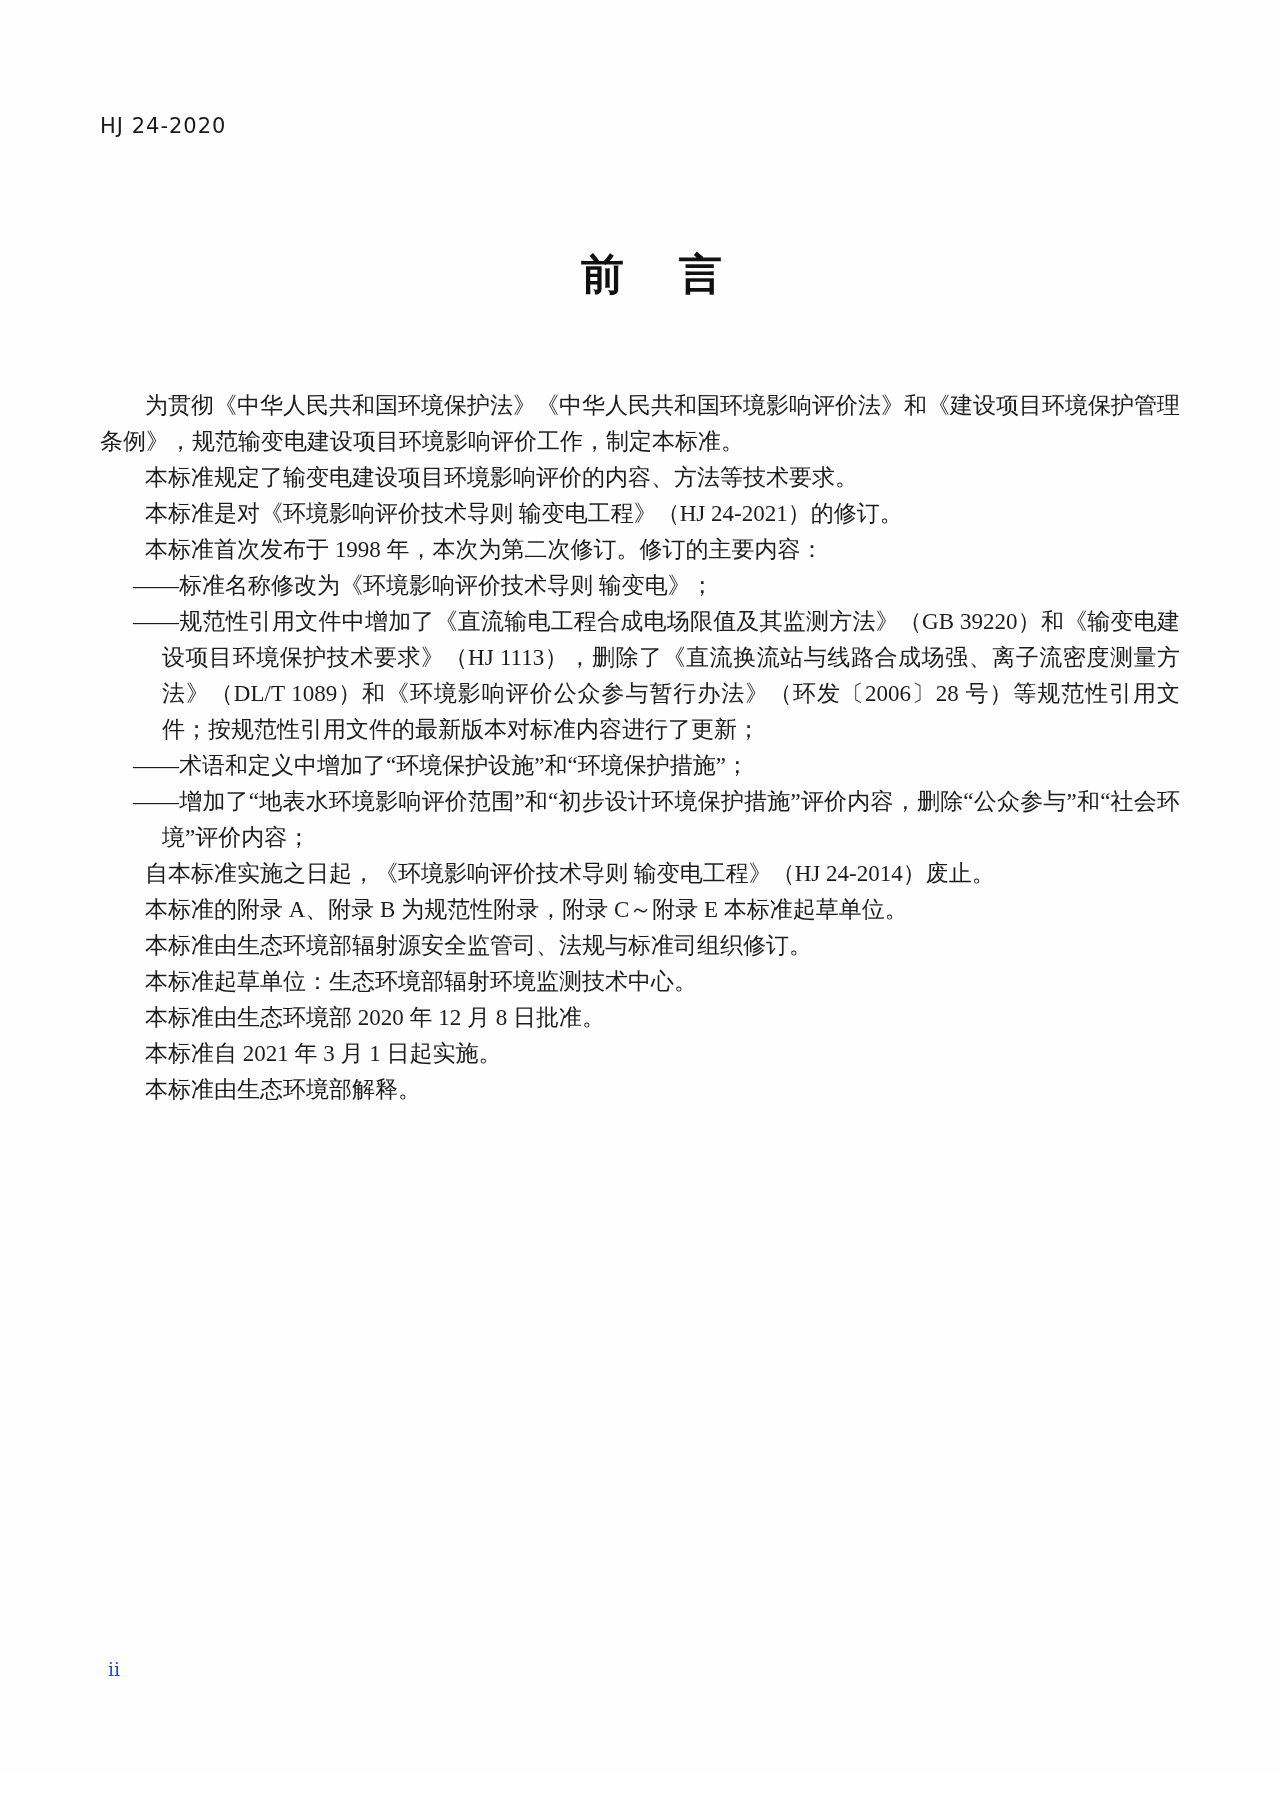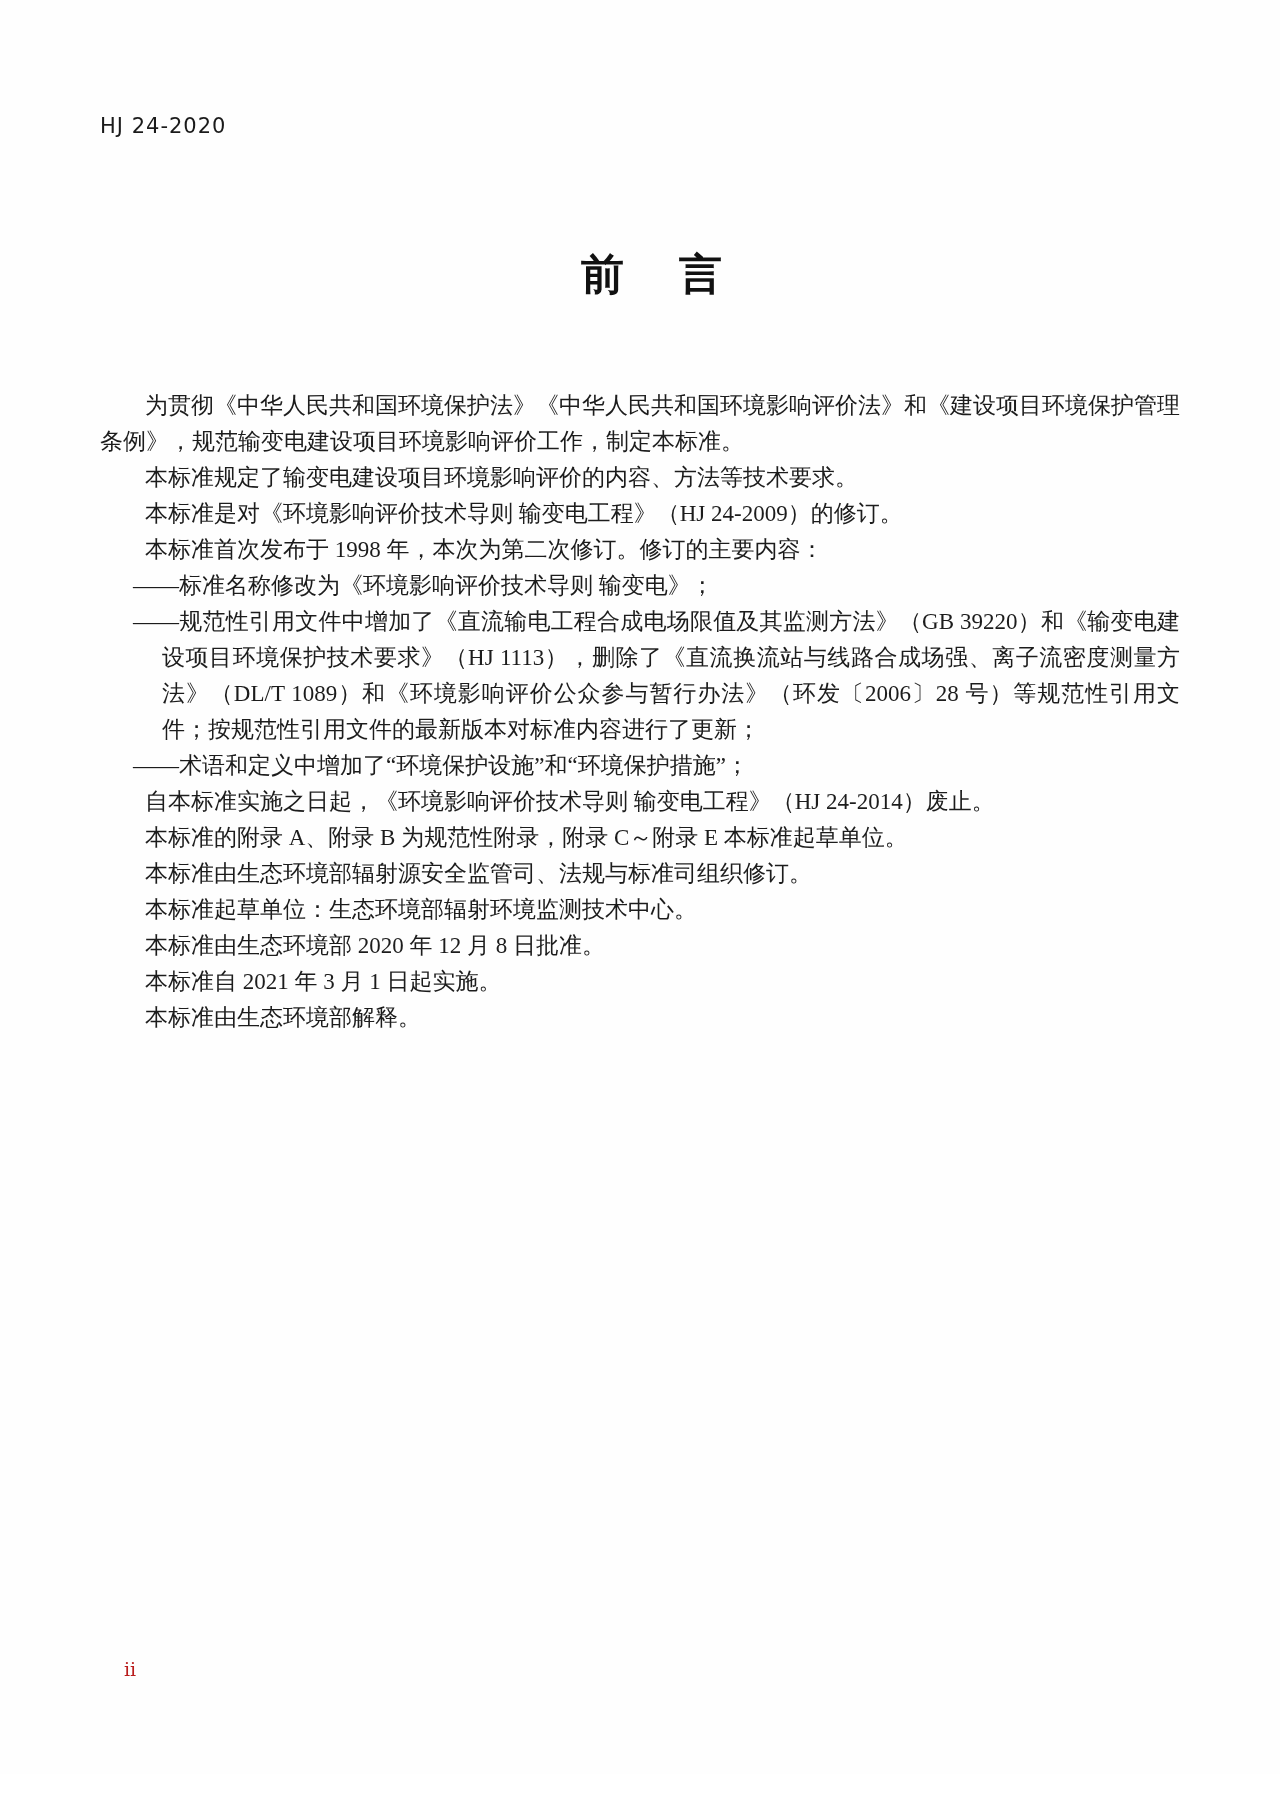--- a/index.html
+++ b/index.html
@@ -55,43 +55,44 @@
   .content p.body {
     text-indent: 45px;
   }
   .content p.dash {
     padding-left: 62px;
     text-indent: -29px;
   }
   .page-number {
     position: absolute;
     top: 1658px;
-    left: 124px;
+    left: 108px;
     font-size: 19px;
-    color: #b91c1c;
+    color: #1d4ed8;
     font-family: "DejaVu Serif", "Liberation Serif", serif;
   }
 </style>
 </head>
 <body>
 
 <div class="page">
 
   <div class="doc-header">HJ 24-2020</div>
 
   <div class="doc-title">前　言</div>
 
   <div class="content">
     <p class="body">为贯彻《中华人民共和国环境保护法》《中华人民共和国环境影响评价法》和《建设项目环境保护管理条例》，规范输变电建设项目环境影响评价工作，制定本标准。</p>
     <p class="body">本标准规定了输变电建设项目环境影响评价的内容、方法等技术要求。</p>
-    <p class="body">本标准是对《环境影响评价技术导则 输变电工程》（HJ 24-2009）的修订。</p>
+    <p class="body">本标准是对《环境影响评价技术导则 输变电工程》（HJ 24-2021）的修订。</p>
     <p class="body">本标准首次发布于 1998 年，本次为第二次修订。修订的主要内容：</p>
     <p class="dash">——标准名称修改为《环境影响评价技术导则 输变电》；</p>
     <p class="dash">——规范性引用文件中增加了《直流输电工程合成电场限值及其监测方法》（GB 39220）和《输变电建设项目环境保护技术要求》（HJ 1113），删除了《直流换流站与线路合成场强、离子流密度测量方法》（DL/T 1089）和《环境影响评价公众参与暂行办法》（环发〔2006〕28 号）等规范性引用文件；按规范性引用文件的最新版本对标准内容进行了更新；</p>
     <p class="dash">——术语和定义中增加了“环境保护设施”和“环境保护措施”；</p>
+    <p class="dash">——增加了“地表水环境影响评价范围”和“初步设计环境保护措施”评价内容，删除“公众参与”和“社会环境”评价内容；</p>
     <p class="body">自本标准实施之日起，《环境影响评价技术导则 输变电工程》（HJ 24-2014）废止。</p>
     <p class="body">本标准的附录 A、附录 B 为规范性附录，附录 C～附录 E 本标准起草单位。</p>
     <p class="body">本标准由生态环境部辐射源安全监管司、法规与标准司组织修订。</p>
     <p class="body">本标准起草单位：生态环境部辐射环境监测技术中心。</p>
     <p class="body">本标准由生态环境部 2020 年 12 月 8 日批准。</p>
     <p class="body">本标准自 2021 年 3 月 1 日起实施。</p>
     <p class="body">本标准由生态环境部解释。</p>
   </div>
 
   <div class="page-number">ii</div>

